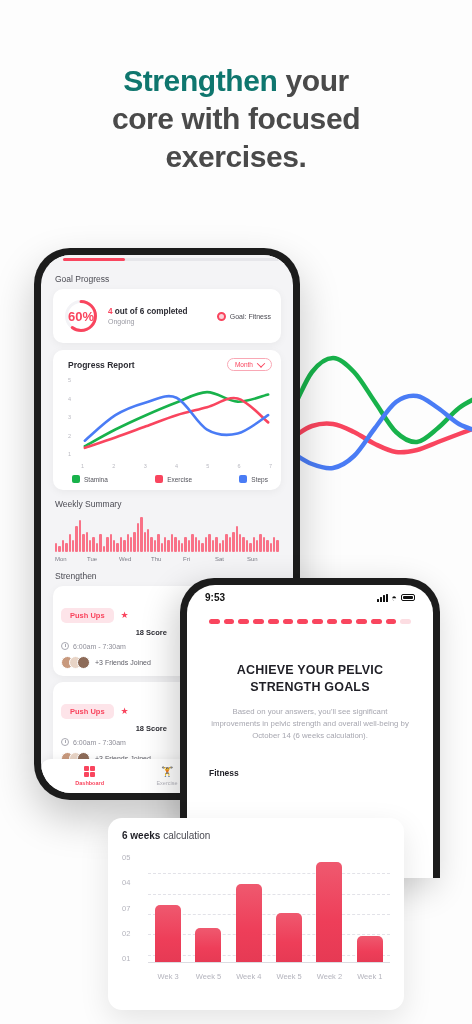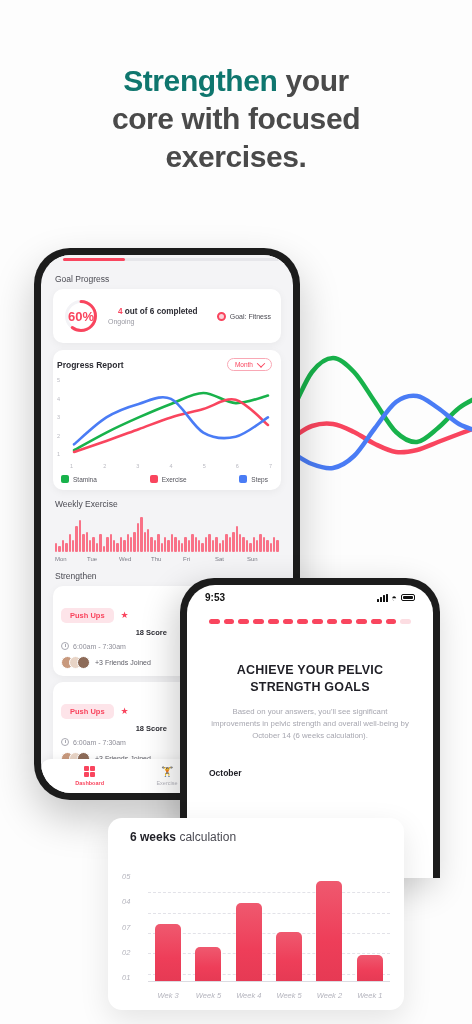--- a/index.html
+++ b/index.html
@@ -47,29 +47,29 @@
   .sec-title { font-size: 8.5px; color: #4b4b53; font-weight: 500; margin: 4px 0 5px 2px; }
 
   .card { background: #ffffff; border-radius: 10px; box-shadow: 0 2px 8px rgba(0,0,0,0.05); }
 
   
   #progress-card { display: flex; align-items: center; padding: 9px 10px; gap: 9px; }
   .ring-wrap { position: relative; width: 36px; height: 36px; flex: 0 0 36px; }
   .ring-label { position: absolute; inset: 0; display: flex; align-items: center; justify-content: center;
                 font-size: 13px; font-weight: 700; color: #f9455e; }
   .prog-text { flex: 1; min-width: 0; }
-  .prog-main { font-size: 8.2px; color: #2c2c33; font-weight: 700; white-space: nowrap; margin-left: 10px; }
+  .prog-main { font-size: 8.2px; color: #2c2c33; font-weight: 700; white-space: nowrap; }
   .prog-main .num { color: #f9455e; }
   .prog-sub { font-size: 7px; color: #9a9aa3; margin-top: 2px; }
   .goal-chip { display: flex; align-items: center; gap: 4px; flex: 0 0 auto; }
   .goal-dot { width: 9px; height: 9px; border-radius: 50%; border: 2px solid #f9455e; background: #fbd2d8; }
   .goal-txt { font-size: 7px; color: #4b4b53; font-weight: 500; white-space: nowrap; }
 
   
-  #report-card { margin-top: 7px; padding: 8px 9px 7px 4px; }
+  #report-card { margin-top: 7px; padding: 8px 9px 7px 15px; }
   .rep-head { display: flex; align-items: center; justify-content: space-between; }
   .rep-title { font-size: 8.5px; font-weight: 700; color: #2c2c33; }
   .month-pill { border: 1px solid #f9a8b5; border-radius: 11px; padding: 2px 7px;
                 display: flex; align-items: center; gap: 5px; }
   .month-pill span { font-size: 6.5px; color: #f9455e; }
   .chev { width: 6px; height: 6px; border-right: 1.2px solid #f9455e; border-bottom: 1.2px solid #f9455e;
           transform: rotate(45deg) translate(-1px,-1px); }
   .rep-plot { position: relative; margin-top: 6px; height: 92px; }
   .y-axis { position: absolute; left: 0; top: 0; bottom: 12px; width: 12px; display: flex; flex-direction: column; justify-content: space-between; }
   .y-axis div { font-size: 5.5px; color: #b9b9c1; text-align: left; }
@@ -156,23 +156,23 @@
   #p2-timeline { margin-top: 26px; padding: 0 22px; font-size: 8.5px; font-weight: 700; color: #1f1f26; }
 
   
   #weeks-card {
     position: absolute; left: 108px; top: 818px;
     width: 296px; height: 192px;
     background: #ffffff; border-radius: 14px;
     box-shadow: 0 10px 30px rgba(0,0,0,0.10);
     padding: 12px 14px 10px 14px;
   }
-  #weeks-title { font-size: 12px; color: #4b4b53; margin-left: 8px; }
+  #weeks-title { font-size: 10px; color: #4b4b53; }
   #weeks-title b { color: #1f1f26; font-weight: 700; }
-  #weeks-plot { position: relative; margin-top: 28px; height: 128px; font-style: italic; }
+  #weeks-plot { position: relative; margin-top: 12px; height: 128px; }
   #weeks-y { position: absolute; left: 0; top: 0; bottom: 18px; width: 20px;
              display: flex; flex-direction: column; justify-content: space-between; }
   #weeks-y div { font-size: 7.5px; color: #b4b4bd; }
   #weeks-grid { position: absolute; left: 26px; right: 0; top: 0; bottom: 18px; }
   #weeks-grid i { position: absolute; left: 0; right: 0; height: 0;
                   border-top: 1px dashed #e2e2e8; display: block; }
   #weeks-bars { position: absolute; left: 26px; right: 0; top: 0; bottom: 18px;
                 display: flex; align-items: flex-end; justify-content: space-around;
                 border-bottom: 1.5px solid #dcdce2; }
   #weeks-bars .bar { width: 26px; border-radius: 5px 5px 0 0;
@@ -270,21 +270,21 @@
                 <span class="leg-lb">Exercise</span>
               </div>
               <div class="leg-item">
                 <span class="leg-sw" style="background: rgb(74, 124, 245);"></span>
                 <span class="leg-lb">Steps</span>
               </div>
             </div>
         </div>
 
         <div id="weekly-wrap">
-          <div class="sec-title">Weekly Exercise</div>
+          <div class="sec-title">Weekly Summary</div>
           <div id="weekly-bars">
               <i style="height: 23.0769%;"></i>
               <i style="height: 15.3846%;"></i>
               <i style="height: 30.7692%;"></i>
               <i style="height: 23.0769%;"></i>
               <i style="height: 46.1538%;"></i>
               <i style="height: 30.7692%;"></i>
               <i style="height: 69.2308%;"></i>
               <i style="height: 84.6154%;"></i>
               <i style="height: 46.1538%;"></i>
@@ -455,21 +455,21 @@
           <i></i>
           <i></i>
           <i></i>
           <i></i>
           <i></i>
           <i class="faded"></i>
         </div>
 
       <div id="p2-title">ACHIEVE YOUR PELVIC STRENGTH GOALS</div>
       <div id="p2-desc">Based on your answers, you'll see significant improvements in pelvic strength and overall well-being by October 14 (6 weeks calculation).</div>
-      <div id="p2-timeline">October</div>
+      <div id="p2-timeline">Fitness</div>
 
     </div>
   </div>
 
   <div id="weeks-card">
     <div id="weeks-title"><b>6 weeks</b><span> calculation</span></div>
     <div id="weeks-plot">
       <div id="weeks-y">
           <div>05</div>
           <div>04</div>

